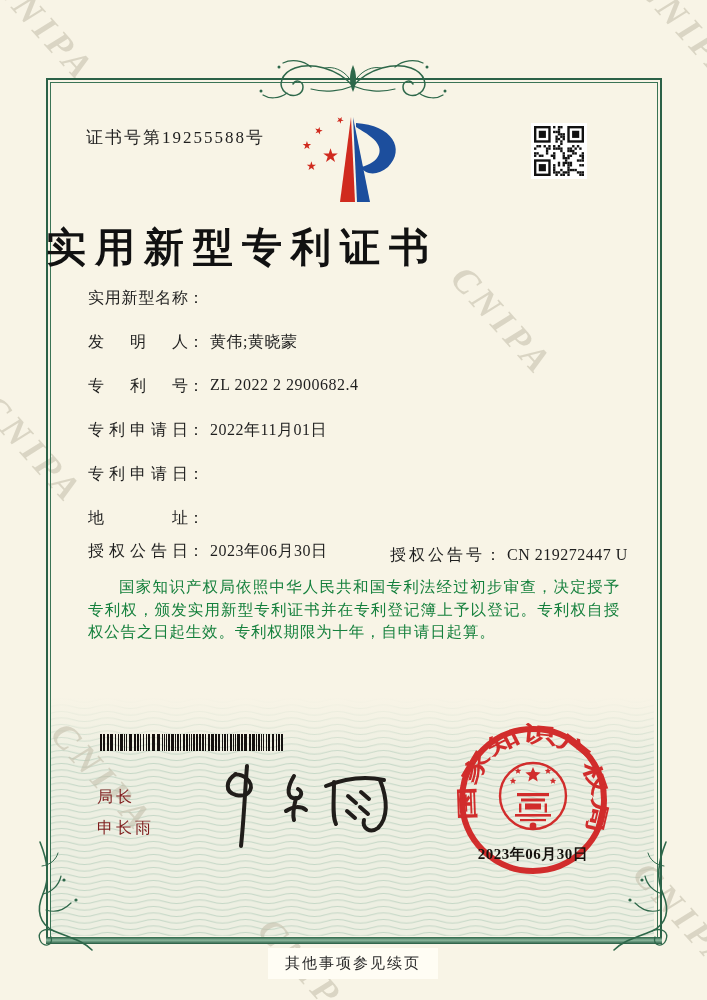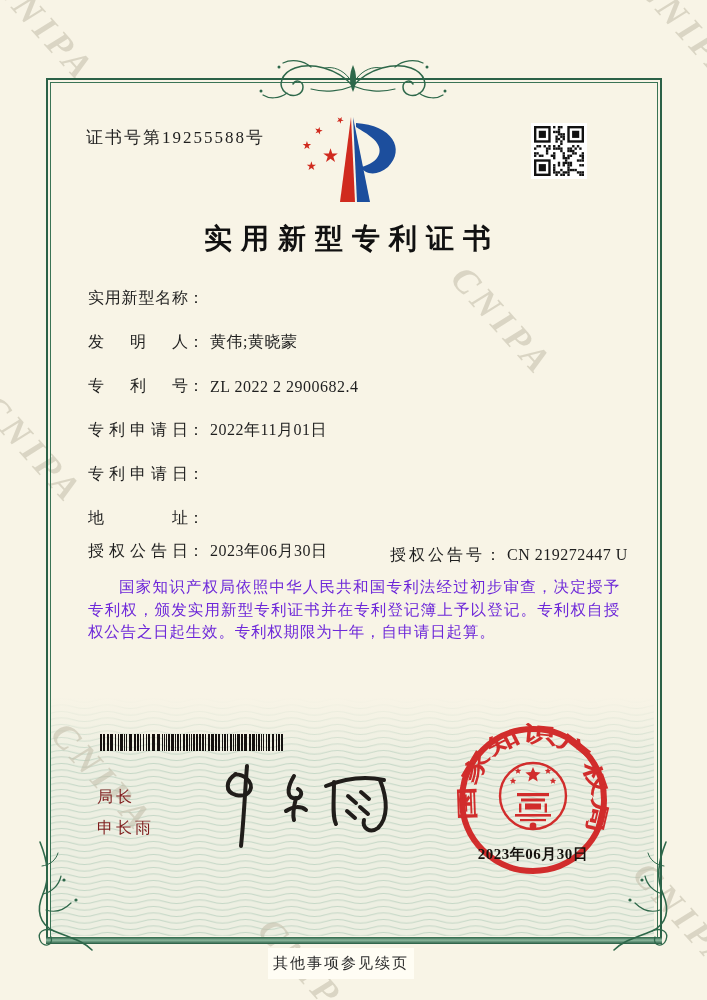--- a/index.html
+++ b/index.html
@@ -27,48 +27,48 @@
   .content{position:absolute;z-index:4;color:#1f1f1f;}
 
   .cert-no{left:86px;top:126px;font-size:17px;letter-spacing:2px;}
 
   .logo{left:298px;top:114px;width:112px;height:90px;}
   .logo .star{position:absolute;color:#d02a1e;line-height:1;}
 
   .qr{left:534px;top:126px;width:50px;height:50px;background:#fff;
       box-shadow:0 0 0 3px #fff;}
 
-  .title{left:46px;top:220px;width:612px;text-align:center;font-size:28px;font-weight:bold;
+  .title{left:46px;top:220px;width:612px;font-size:40px;font-weight:bold;
          letter-spacing:9px;color:#111;}
 
-  .field-row{left:88px;width:545px;display:flex;align-items:center;font-size:16px;}
+  .field-row{left:88px;width:545px;display:flex;align-items:flex-start;font-size:16px;}
   .f-label{width:100px;text-align:justify;text-align-last:justify;flex:none;}
   .f-colon{flex:none;margin-right:6px;}
   .f-value{letter-spacing:0.5px;}
 
   .grant-pair2{position:absolute;left:302px;top:4px;display:flex;align-items:baseline;}
   .grant-pair2 .f-label{width:auto;letter-spacing:3px;}
 
   .paras{left:88px;top:576px;width:532px;font-size:15.5px;line-height:22.5px;
-         color:#6d28d9;letter-spacing:0.8px;}
+         color:#15803d;letter-spacing:0.8px;}
   .paras p{margin:0 0 2px 0;text-indent:2em;text-align:justify;}
 
   .barcode{left:100px;top:734px;width:186px;height:17px;}
 
   .signer{left:97px;font-size:16px;letter-spacing:3px;color:#7f1d1d;
           font-family:"Liberation Sans",sans-serif;}
   .signature-svg{left:198px;top:756px;width:205px;height:95px;}
 
   .seal-svg{left:456px;top:723px;width:154px;height:154px;z-index:5;}
   .seal-date{left:459px;top:845px;width:148px;text-align:center;font-size:15px;
              font-weight:bold;color:#15120e;z-index:6;letter-spacing:0.5px;}
 
   .page-info{left:46px;top:952px;width:612px;text-align:center;font-size:13px;color:#333;z-index:4;}
 
-  .cont-note{left:268px;top:948px;width:146px;padding:6px 0;background:#fffdf4;
+  .cont-note{left:268px;top:948px;width:146px;padding:6px 12px;background:#fffdf4;
              text-align:center;font-size:15px;letter-spacing:2px;color:#2b2b2b;z-index:4;}
 
   .abs{position:absolute;}
 </style>
 </head>
 <body>
 
 <div class="page">
 
   <div class="wave-region">

